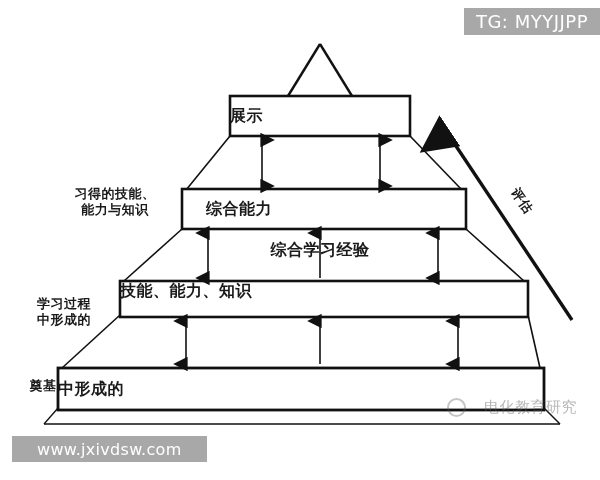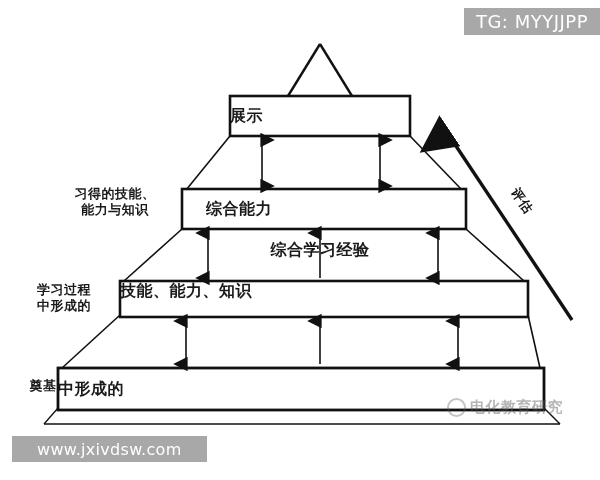--- a/index.html
+++ b/index.html
@@ -87,27 +87,27 @@
     height: 26px;
     padding: 0 25px;
     font-size: 16px;
     letter-spacing: 0.3px;
   }
   #journal-watermark {
     position: absolute;
     left: 447px;
     top: 398px;
     font-size: 15px;
-    font-weight: bold;
+    font-weight: normal;
     color: rgba(90,90,90,0.45);
     letter-spacing: 0.5px;
     white-space: nowrap;
     display: flex;
     align-items: center;
-    gap: 4px;
+    gap: 18px;
     text-align: right;
   }
   #journal-watermark .wm-mark {
     display: inline-block;
     width: 15px;
     height: 15px;
     border-radius: 50%;
     border: 2px solid rgba(90,90,90,0.35);
   }
 </style>
@@ -176,21 +176,21 @@
       <line x1="458" y1="364" x2="458" y2="321" marker-start="url(#arrUp)" marker-end="url(#arrDown)"></line>
     </g>
 
     <g stroke="#111111" stroke-width="3.4">
       <line x1="572" y1="320" x2="448" y2="134" marker-end="url(#arrBig)"></line>
     </g>
   </svg>
 
   <div class="lbl side-label" style="left:56px; top:186px; width:118px;">习得的技能、
 能力与知识</div>
-  <div class="lbl side-label" style="left:14px; top:282px; width:100px;">学习过程
+  <div class="lbl side-label" style="left:14px; top:296px; width:100px;">学习过程
 中形成的</div>
   <div class="lbl side-label" style="left:20px; top:378px; width:46px;">奠基</div>
 
   <div class="box-text-wrap" style="left:230px; top:96px; width:180px; height:40px;">
     <span class="lbl box-label" style="position:static;">展示</span>
   </div>
   <div class="box-text-wrap" style="left:182px; top:189px; width:284px; height:40px;margin-left:24px;">
     <span class="lbl box-label" style="position:static;">综合能力</span>
   </div>
   <div class="box-text-wrap" style="left:120px; top:281px; width:408px; height:20px;">

